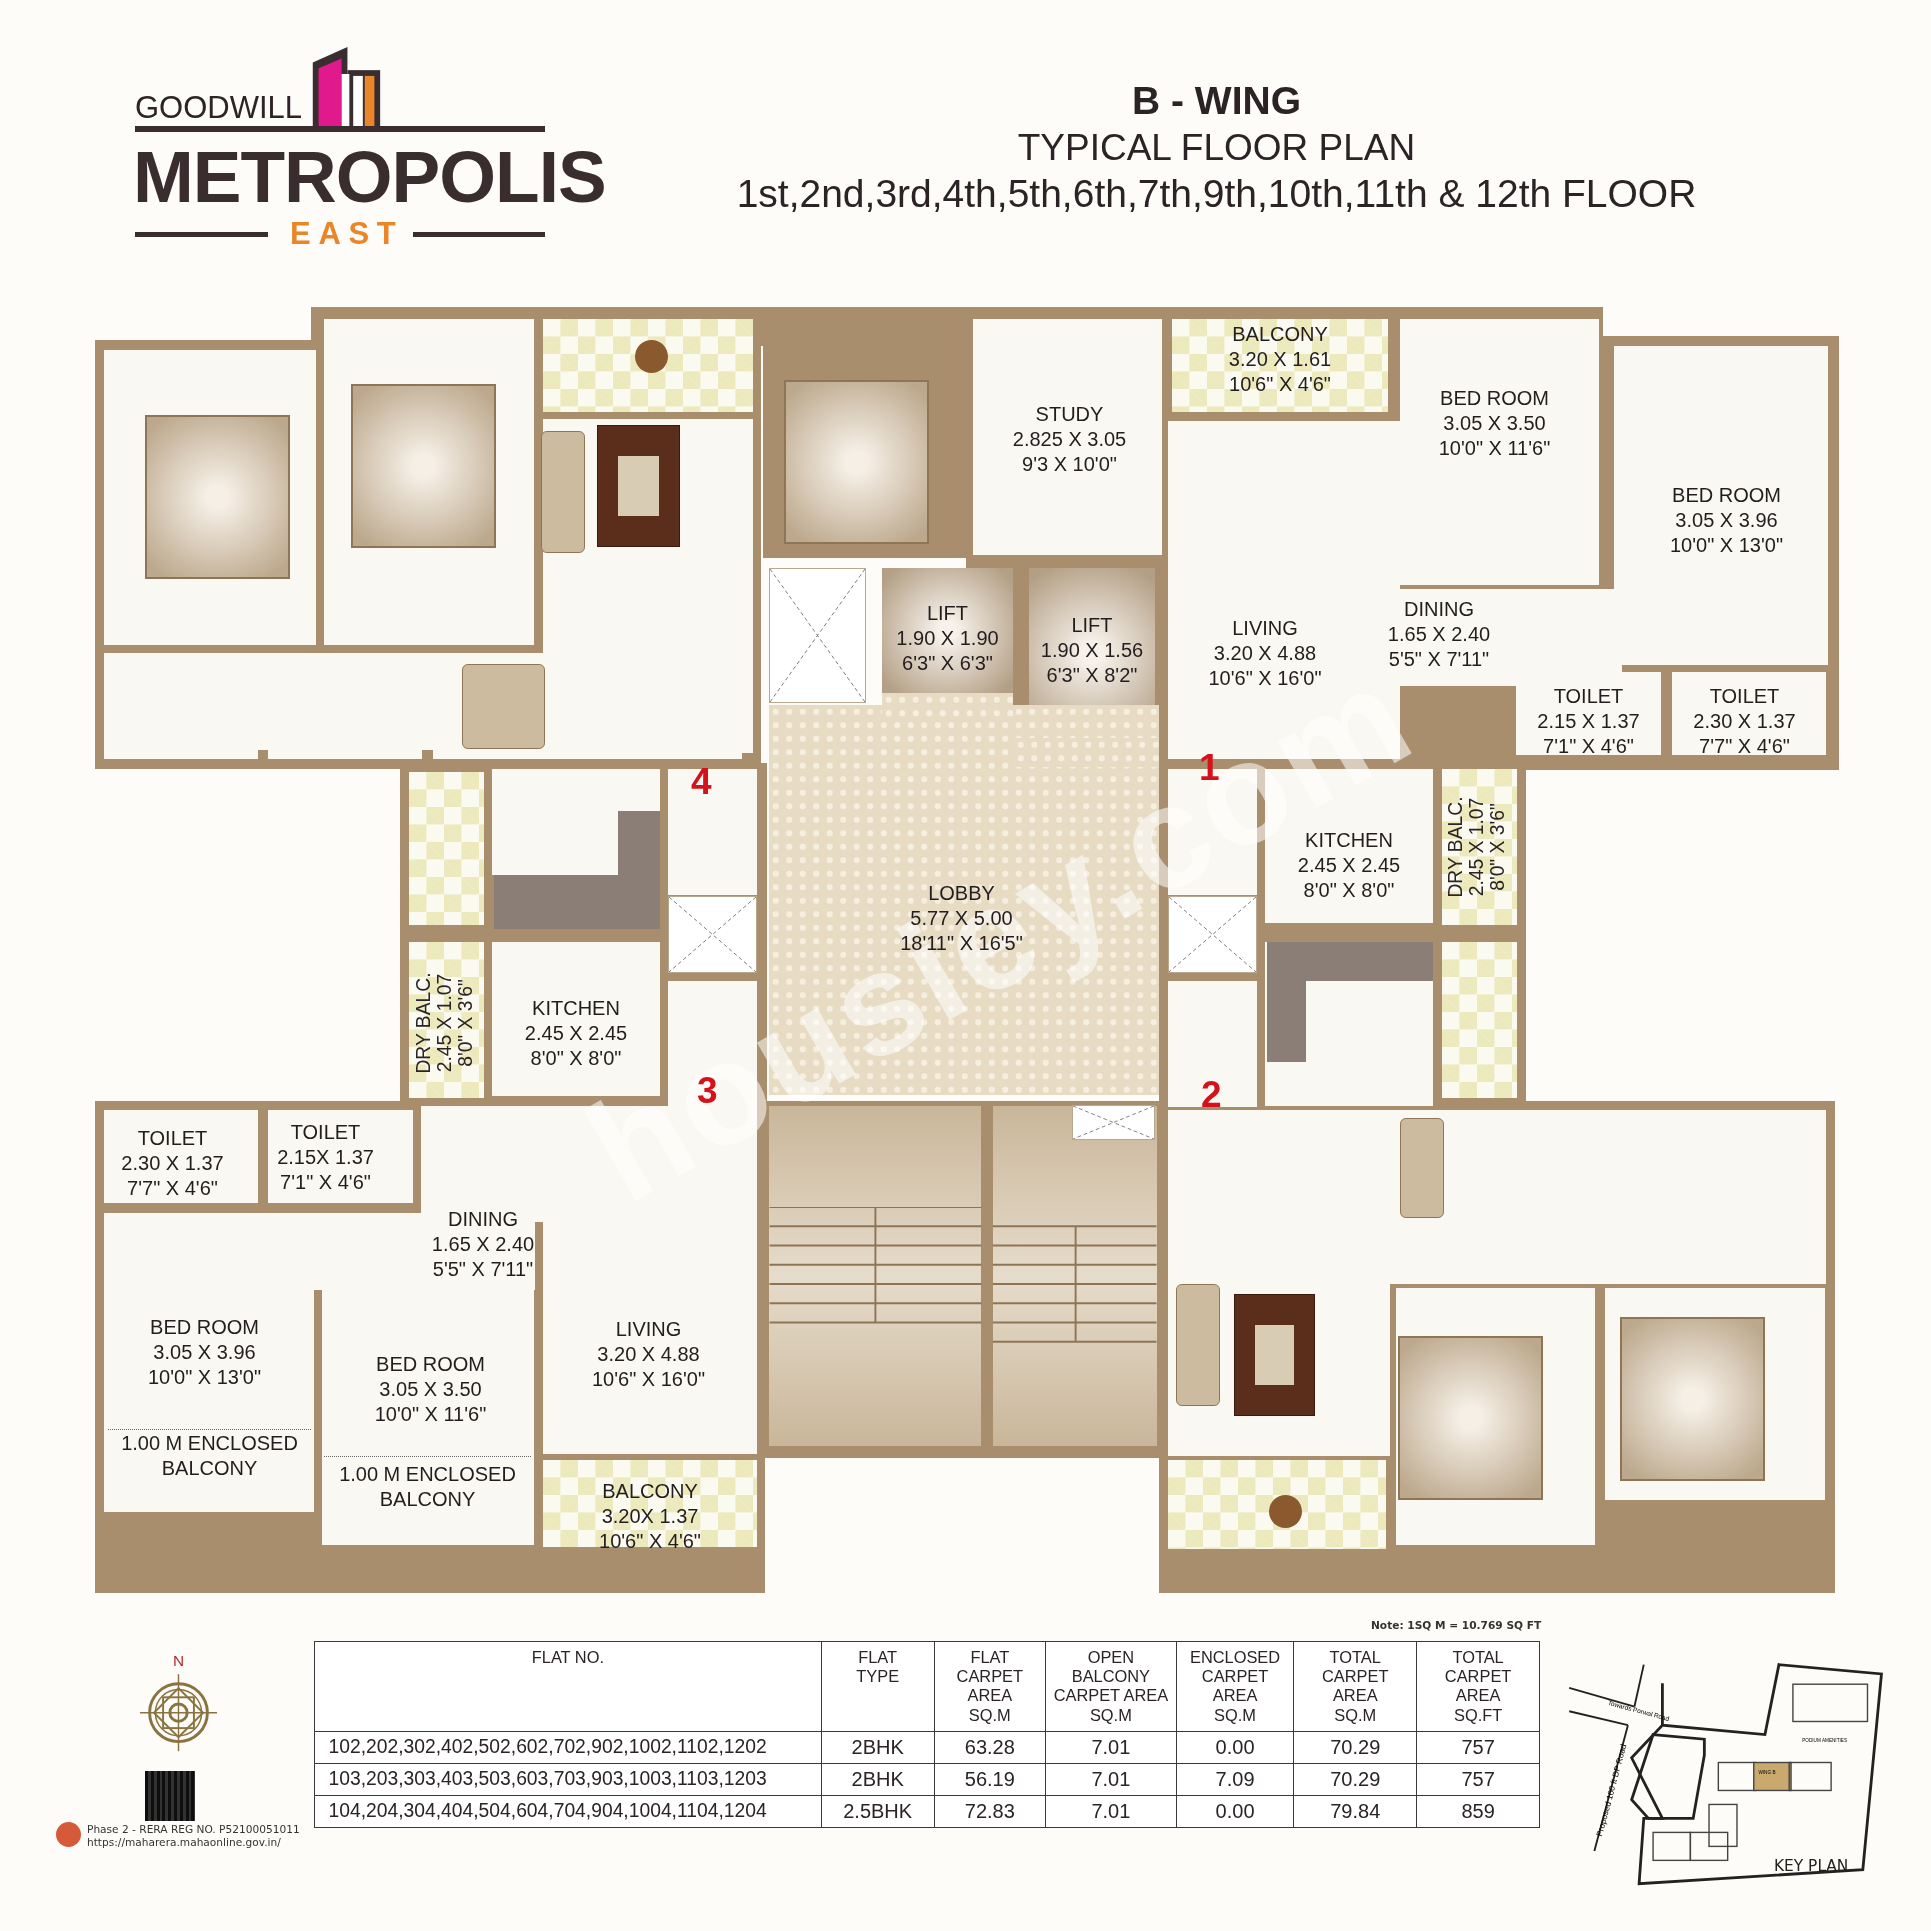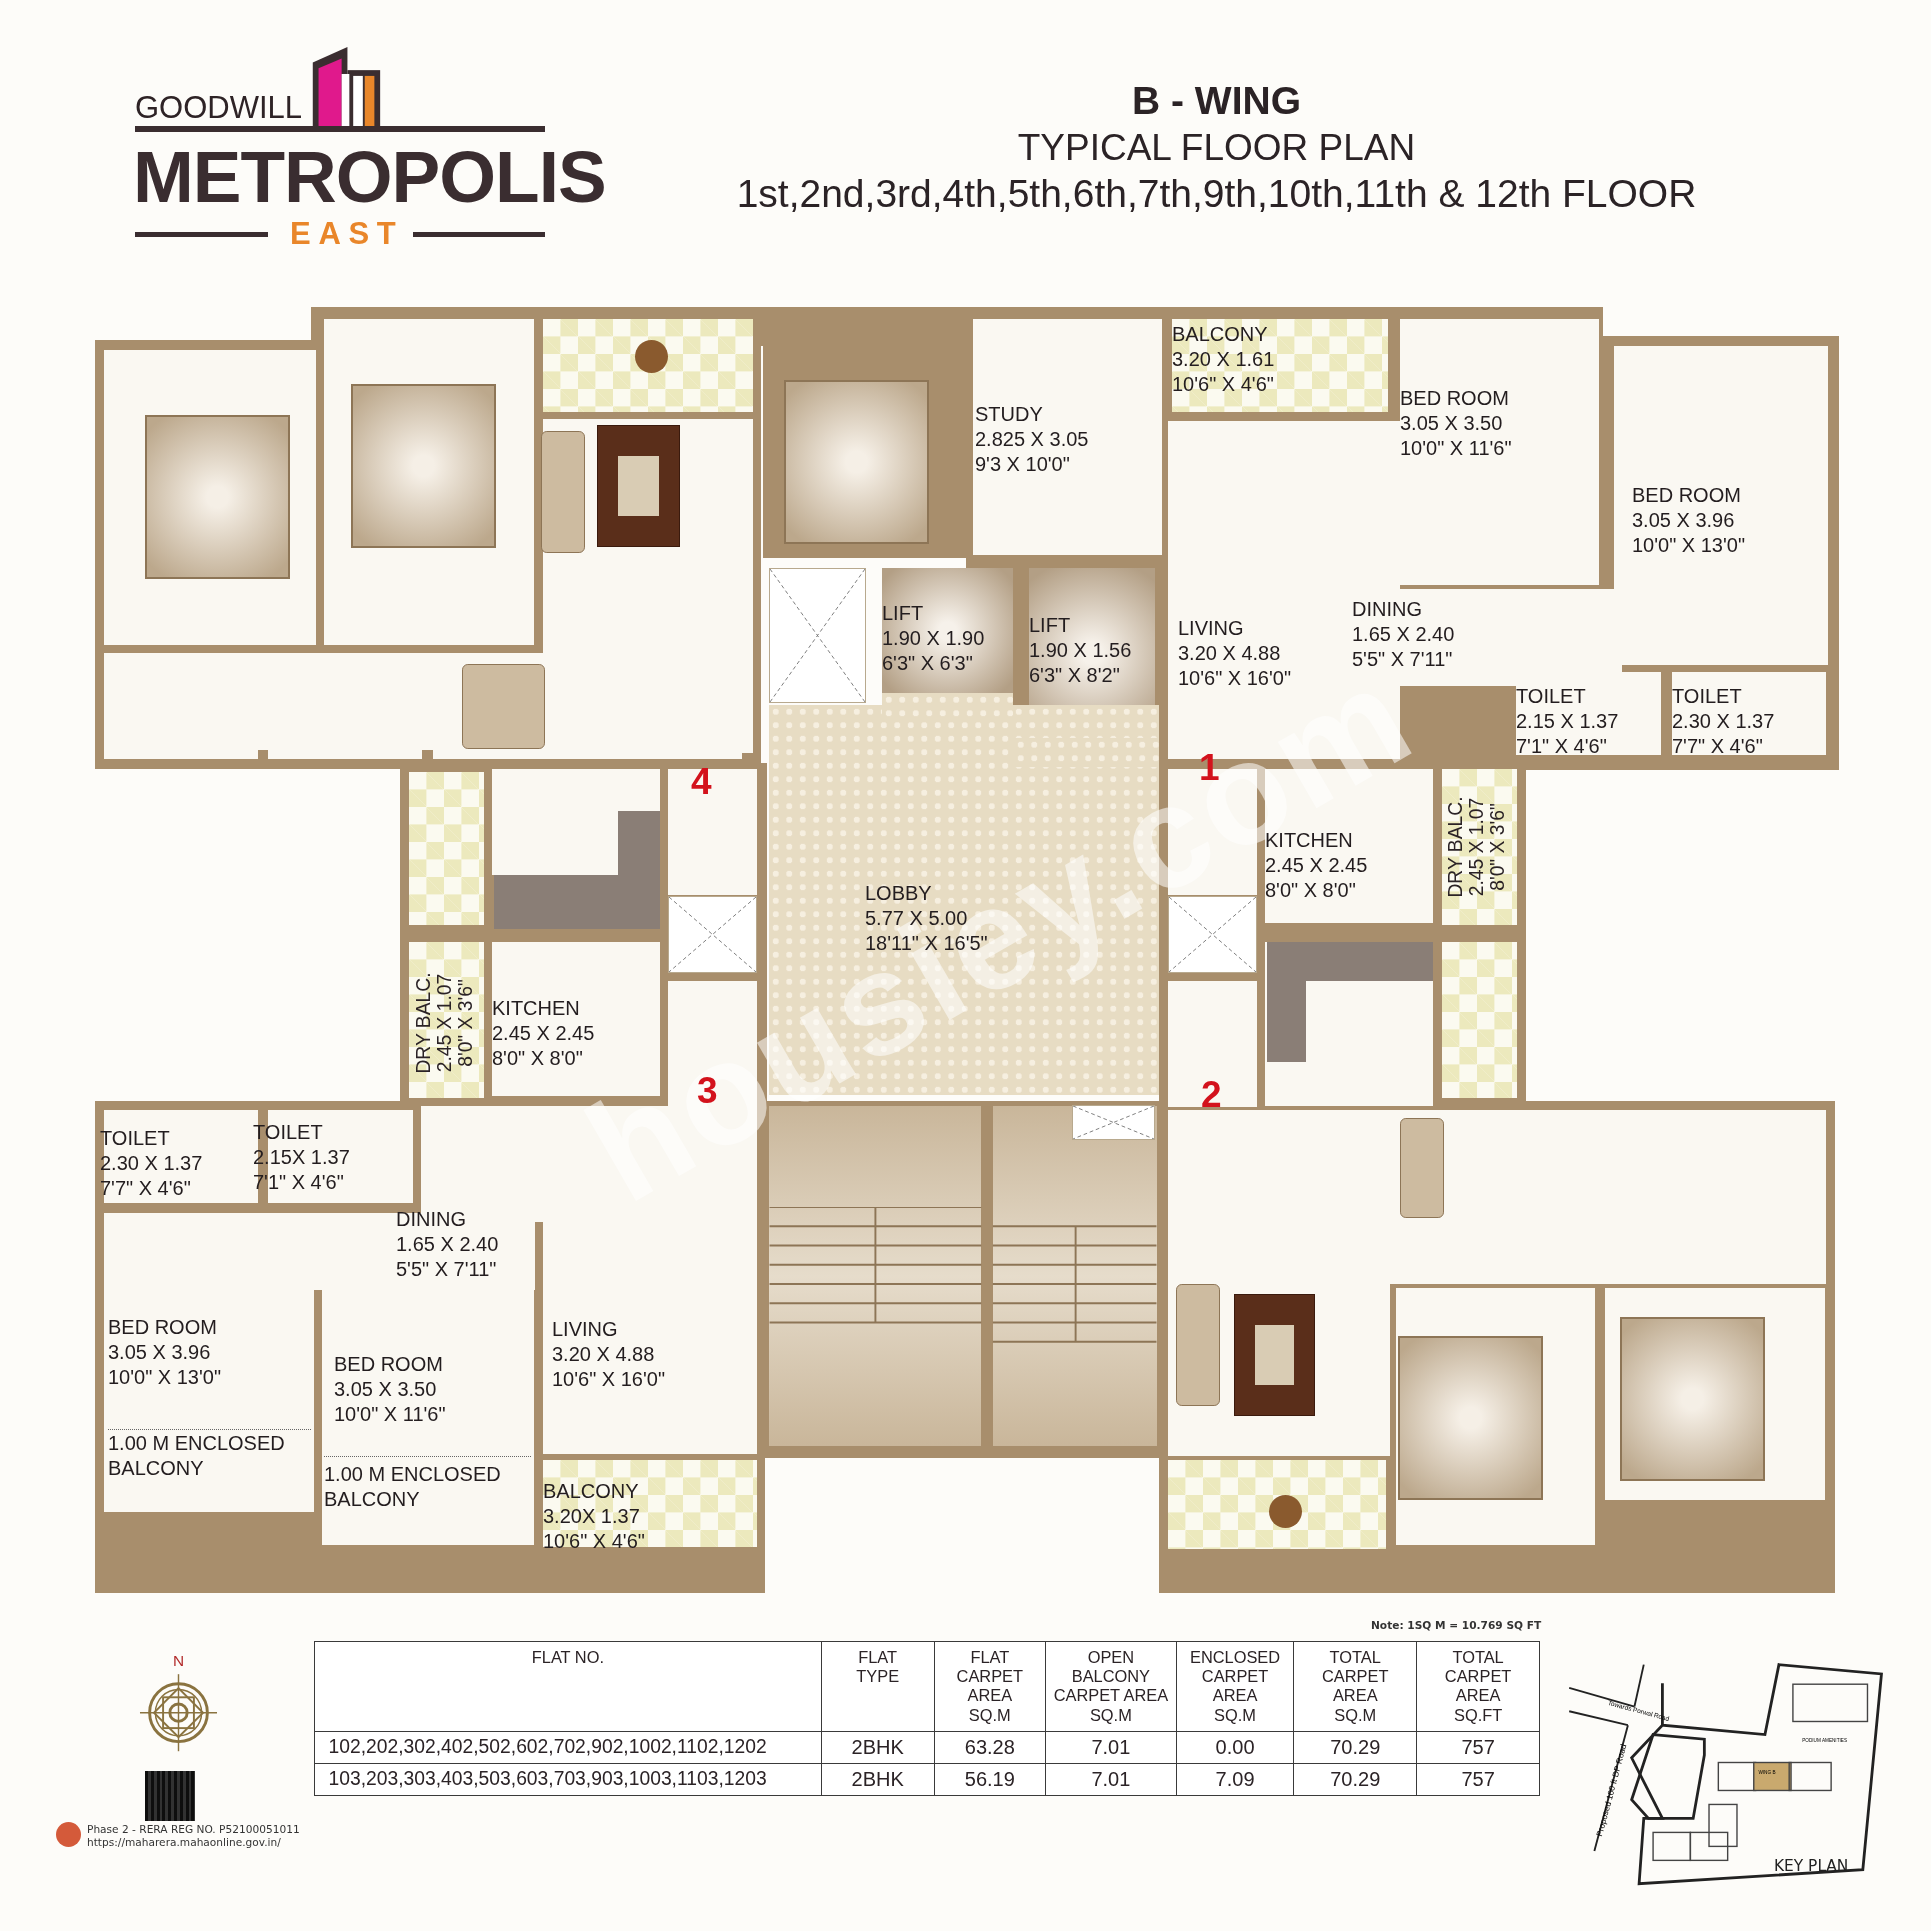--- a/index.html
+++ b/index.html
@@ -17,21 +17,21 @@
   .t3{top:172px;font-size:39px;}
   
   .wall{background:#a88e6c;}
   .room{background:#faf8f2;}
   .balc{background-color:#fbfaf0;background-image:linear-gradient(45deg,#ece9bd 25%,transparent 25%,transparent 75%,#ece9bd 75%),linear-gradient(45deg,#ece9bd 25%,transparent 25%,transparent 75%,#ece9bd 75%);background-size:35px 35px;background-position:0 0,17.4px 17.4px;}
   .lobby{background-color:#e7dcc3;background-image:radial-gradient(circle,#f6efe0 30%,transparent 32%);background-size:13.5px 13.5px;}
   .stairs{background:linear-gradient(180deg,#c9b69a,#e6dccb 50%,#c9b69a);}
   .lift{background:radial-gradient(circle,#f6f1ea 10%,#b39f85 90%);}
   .duct{background:#fff;border:1.9px solid #b8a98e;box-sizing:border-box;}
   .duct svg{width:100%;height:100%;}
-  .lbl{position:absolute;text-align:left;font-family:"Liberation Sans",sans-serif;font-size:20px;line-height:25px;color:#231d1f;white-space:nowrap;}
+  .lbl{position:absolute;text-align:center;font-family:"Liberation Sans",sans-serif;font-size:20px;line-height:25px;color:#231d1f;white-space:nowrap;}
   .vlbl{position:absolute;transform:rotate(-90deg);transform-origin:center;text-align:center;font-size:19.3px;line-height:21px;white-space:nowrap;font-family:"Liberation Sans",sans-serif;}
   .flatno{position:absolute;font-size:37px;font-weight:bold;color:#d3121c;font-family:"Liberation Sans",sans-serif;}
   .furn{position:absolute;background:#cdbba0;border:1.9px solid #8d7556;border-radius:5.8px;box-sizing:border-box;}
   .bed{position:absolute;background:radial-gradient(circle,#f5efe6 10%,#bca88c 90%);border:2.9px solid #8d7556;box-sizing:border-box;}
   .rug{position:absolute;background:#5a2e1a;border:1.9px solid #3a1a0d;box-sizing:border-box;}
   .rug::after{content:"";position:absolute;left:25%;top:25%;width:50%;height:50%;background:#d9ccb4;}
   .counter{position:absolute;background:#8a7e76;}
   .watermark{position:absolute;left:541px;top:850px;font-size:145px;color:rgba(255,255,255,0.55);transform:rotate(-30deg);font-family:"Liberation Sans",sans-serif;font-weight:bold;letter-spacing:3.9px;}
   
   .note{left:1371px;top:1619px;font-size:10.6px;font-weight:bold;color:#333;}
@@ -391,20 +391,29 @@
     </tr>
     <tr>
       <td class="fn">103,203,303,403,503,603,703,903,1003,1103,1203</td>
       <td>2BHK</td>
       <td>56.19</td>
       <td>7.01</td>
       <td>7.09</td>
       <td>70.29</td>
       <td>757</td>
     </tr>
+    <tr>
+      <td class="fn">104,204,304,404,504,604,704,904,1004,1104,1204</td>
+      <td>2.5BHK</td>
+      <td>72.83</td>
+      <td>7.01</td>
+      <td>0.00</td>
+      <td>79.84</td>
+      <td>859</td>
+    </tr>
   </tbody>
 </table>
 
 <svg class="abs keyplan" viewBox="0 0 360 280">
   <g fill="none" stroke="#222" stroke-width="2">
     <line x1="95" y1="35" x2="85" y2="80"></line>
     <line x1="15" y1="85" x2="78" y2="100"></line>
     <line x1="78" y1="100" x2="42" y2="235"></line>
     <line x1="15" y1="60" x2="85" y2="80"></line>
   </g>

